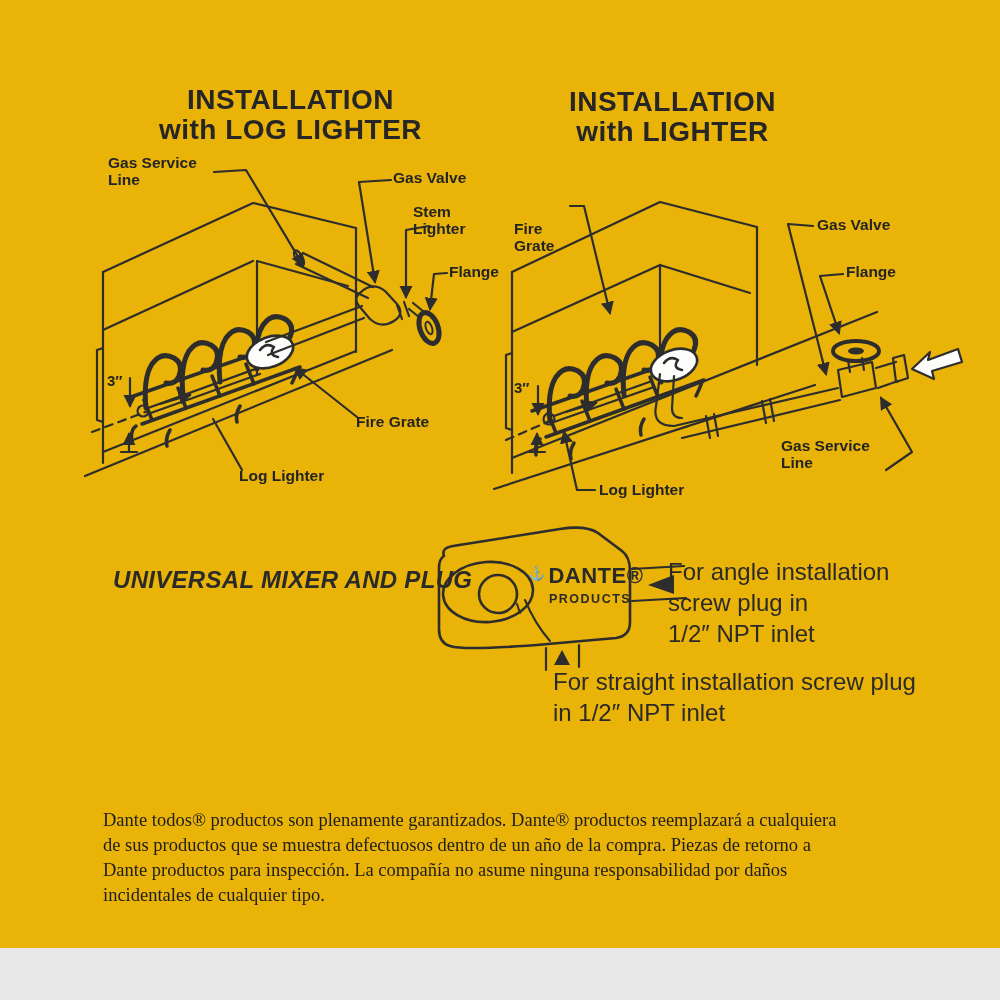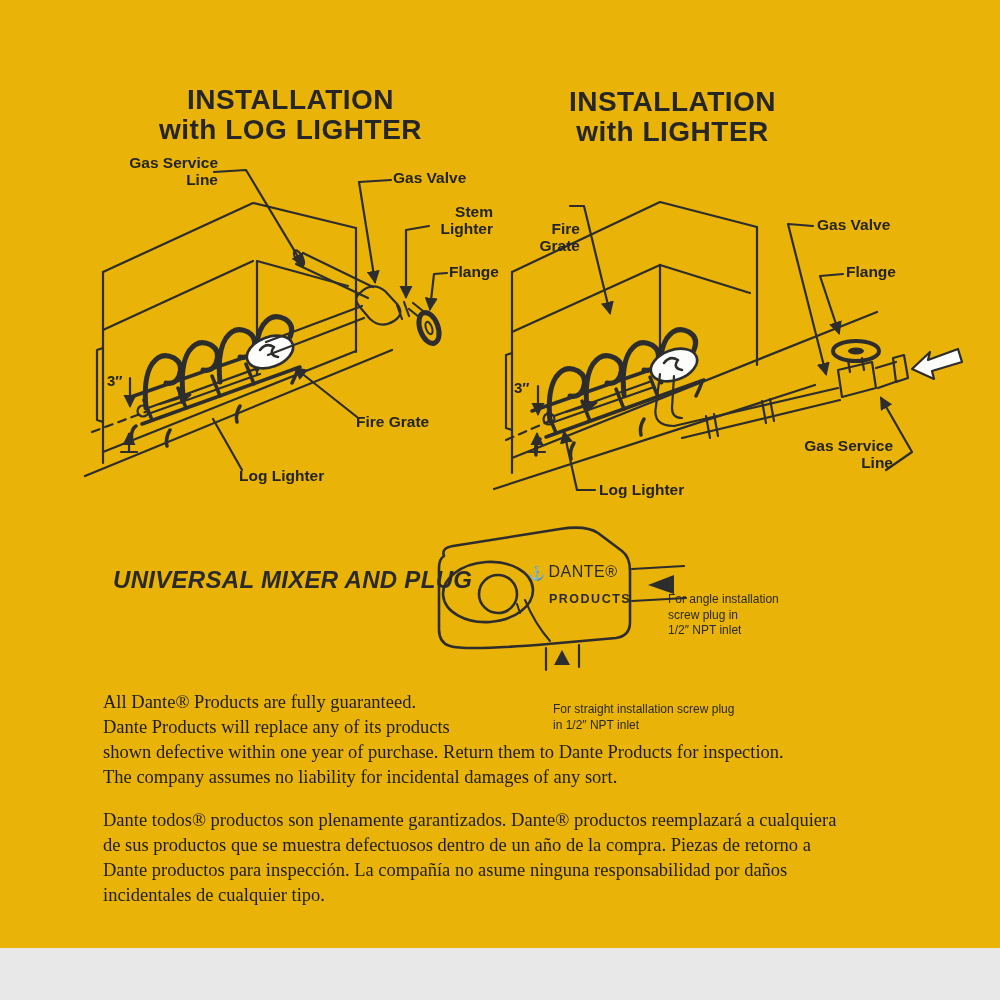--- a/index.html
+++ b/index.html
@@ -5,28 +5,28 @@
   html,body{margin:0;padding:0;background:#e8e8e8;}
   #page{
     position:relative;width:1000px;height:948px;background:#eab308;
     font-family:"Liberation Sans",sans-serif;color:#222;overflow:hidden;
   }
   #art{position:absolute;left:0;top:0;width:1000px;height:1000px;}
   .abs{position:absolute;white-space:pre-line;}
   .title{font-size:28px;font-weight:800;line-height:1.08;text-align:center;
          letter-spacing:.5px;color:#262626;}
   .lbl{font-size:15.5px;font-weight:700;line-height:1.12;color:#242424;}
-  .ctr{text-align:right;}
+  .ctr{text-align:left;}
   .dim{font-size:15px;font-weight:700;color:#242424;}
   .mixer-head{font-size:24px;font-weight:700;font-style:italic;color:#2a2a2a;letter-spacing:.3px;}
   .brand-row{display:flex;align-items:flex-start;gap:3px;}
-  .brand{font-size:16px;font-weight:400;letter-spacing:.5px;color:#2a2a2a;white-space:nowrap;}
+  .brand{font-size:22px;font-weight:700;letter-spacing:.5px;color:#2a2a2a;white-space:nowrap;}
   .brand-logo{font-size:14px;line-height:20px;color:#2a2a2a;}
   .brand-sub{font-size:12.5px;font-weight:700;letter-spacing:1.5px;color:#2a2a2a;}
-  .note{font-size:12px;line-height:1.3;color:#2a2a2a;margin-top:36px;}
+  .note{font-size:24px;line-height:1.3;color:#2a2a2a;}
   .para{font-family:"Liberation Serif",serif;font-size:18.5px;line-height:1.345;color:#1d1d1d;}
   svg path,svg line,svg circle,svg ellipse,svg polyline{vector-effect:none;}
 </style>
 </head>
 <body>
 
 <div id="page">
 
   <svg id="art" viewBox="0 0 1000 1000" fill="none" stroke="#2d2d2d" stroke-width="2.2" stroke-linecap="round" stroke-linejoin="round">
     <defs>
@@ -209,22 +209,18 @@
     <span class="brand-logo">⚓</span>
     <span class="brand">DANTE®</span>
   </div>
   <div class="abs brand-sub" style="left:549px;top:592px;">PRODUCTS</div>
   <div class="abs note" style="left:668px;top:556px;">For angle installation
 screw plug in
 1/2″ NPT inlet</div>
   <div class="abs note" style="left:553px;top:666px;">For straight installation screw plug
 in 1/2″ NPT inlet</div>
 
-  <div class="abs para" style="left:103px;top:690px;width:815px;">All Dante® Products are fully guaranteed.
-Dante Products will replace any of its products
-shown defective within one year of purchase. Return them to Dante Products for inspection.
-The company assumes no liability for incidental damages of any sort.</div>
   <div class="abs para" style="left:103px;top:808px;width:825px;">Dante todos® productos son plenamente garantizados.  Dante® productos reemplazará a cualquiera
 de sus productos que se muestra defectuosos dentro de un año de la compra.  Piezas de retorno a
 Dante productos para inspección.  La compañía no asume ninguna responsabilidad por daños
 incidentales de cualquier tipo.</div>
 
 </div>
 
 </body></html>

